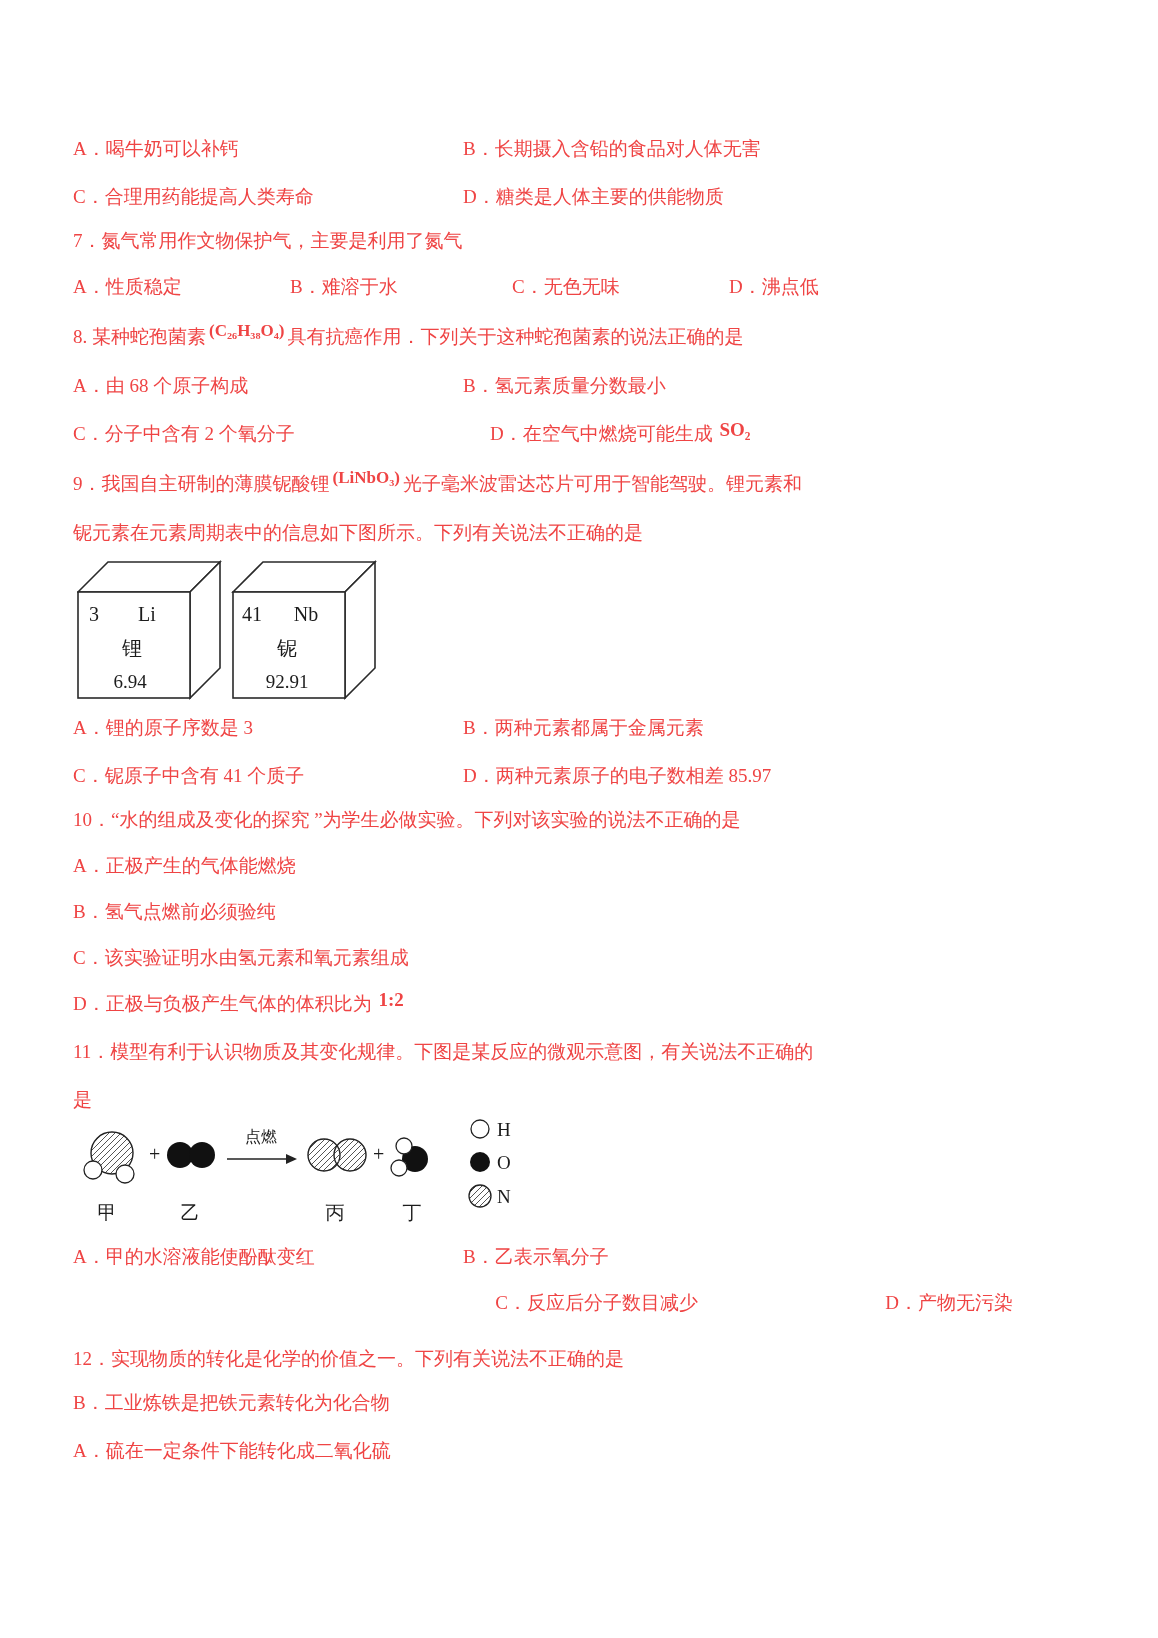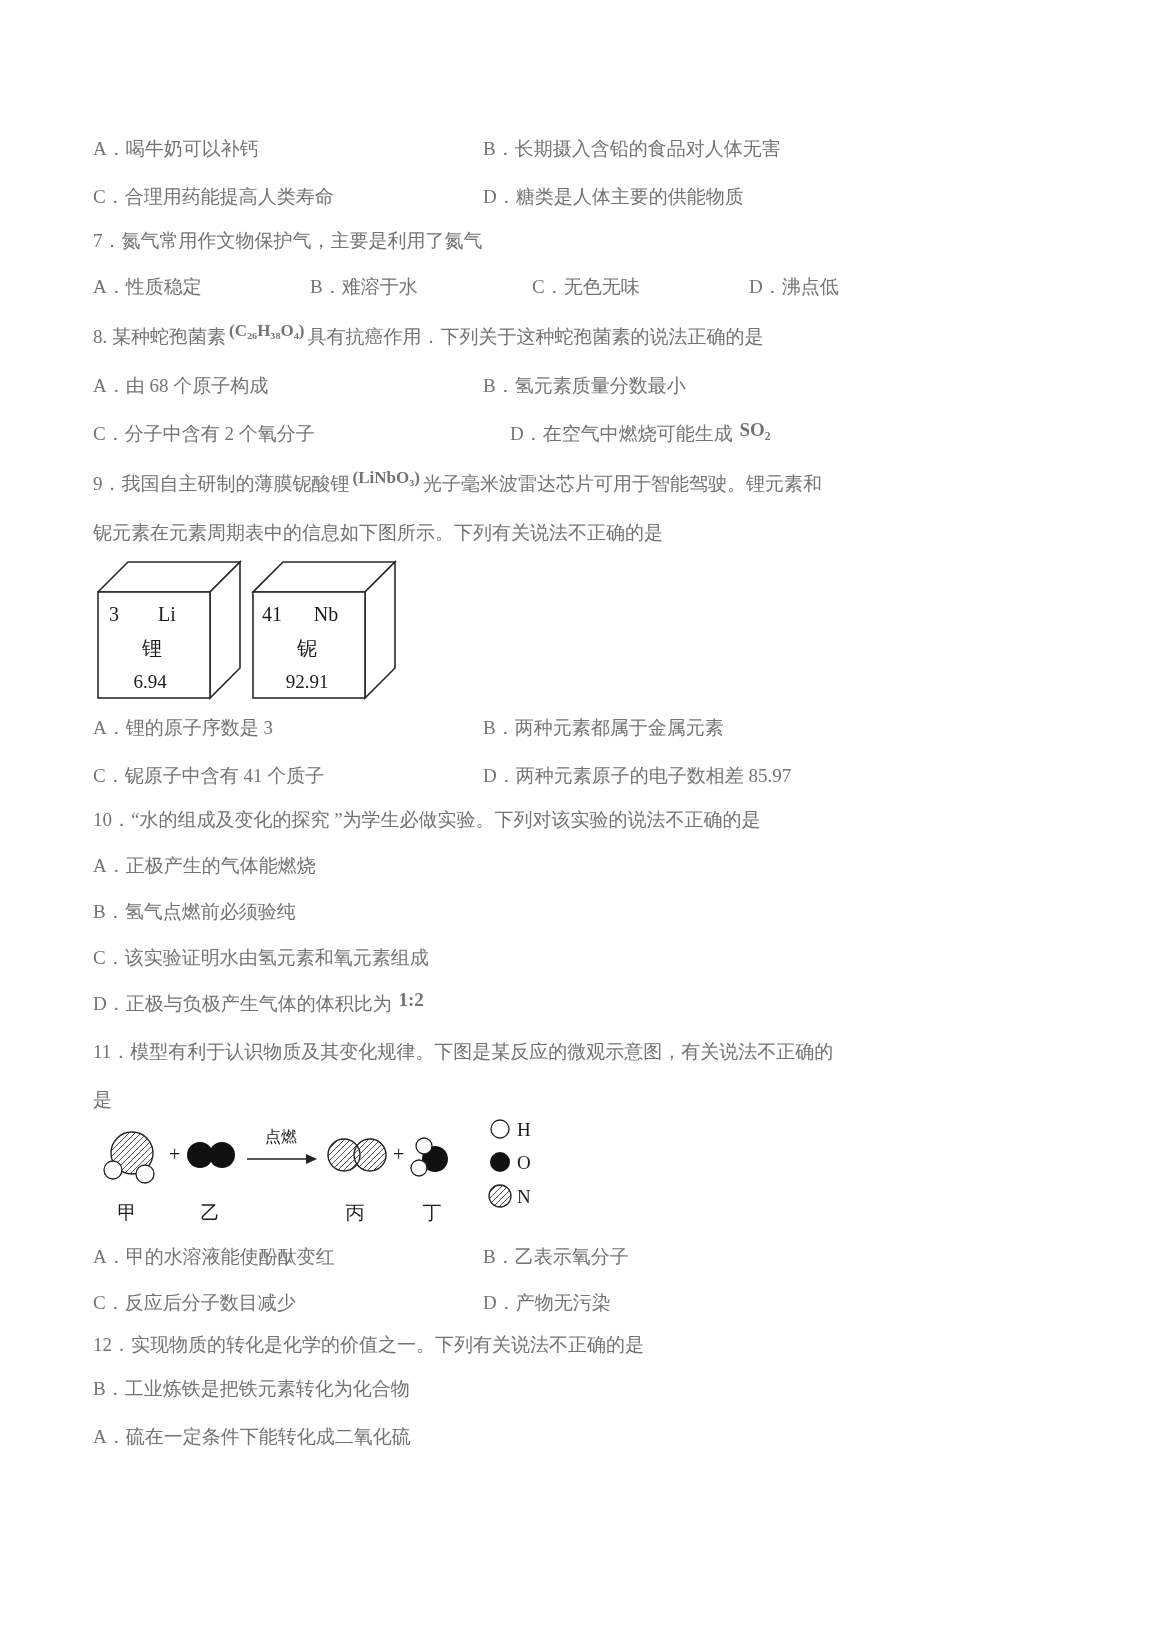--- a/index.html
+++ b/index.html
@@ -1,33 +1,33 @@
 <!DOCTYPE html>
 <html><head>
 <meta charset="utf-8">
 <style>
   html,body{margin:0;padding:0;background:#ffffff;}
   .page{
     width:1158px;height:1638px;background:#ffffff;box-sizing:border-box;
-    padding:138px 145px 0 93px;
+    padding:138px 145px 0 73px;
     font-family:"Liberation Serif","DejaVu Serif",serif;
-    font-size:19px;color:#737373;line-height:22px;
+    font-size:19px;color:#ef4444;line-height:22px;
     overflow:hidden;position:relative;
   }
   .row{margin-bottom:26px;white-space:nowrap;}
   .row2{display:flex;}
   .row2 .col-l{width:390px;flex:none;}
   .row4{display:flex;}
   .row4 .c1{width:190px;flex:none;}
   .row4 .c2{width:195px;flex:none;}
   .row4 .c3{width:190px;flex:none;}
   .chem{font-weight:bold;position:relative;top:-7px;font-size:17px;padding:0 3px;}
   .chem-sm{font-weight:bold;position:relative;top:-4px;font-size:19px;padding:0 2px;text-align:center;}
   .mb22{margin-bottom:22px;align-items:center;} .mb24{margin-bottom:24px;} .mb14{margin-bottom:14px;}
-  .mb28{margin-bottom:28px;gap:27px;} .mb20{margin-bottom:20px;} .mb6{margin-bottom:6px;}
+  .mb28{margin-bottom:28px;gap:27px;} .mb20{margin-bottom:34px;justify-content:flex-end;} .mb6{margin-bottom:6px;}
   .mb10{margin-bottom:10px;}
   .diagram{margin-left:4px;}
   svg text{font-family:"Liberation Serif","DejaVu Serif",serif;fill:#1c1c1c;}
   .face{fill:#ffffff;stroke:#2a2a2a;stroke-width:1.6;}
   .t20{font-size:20px;}
   .t19{font-size:19px;}
   .t16{font-size:16px;}
 </style>
 </head>
 <body>

